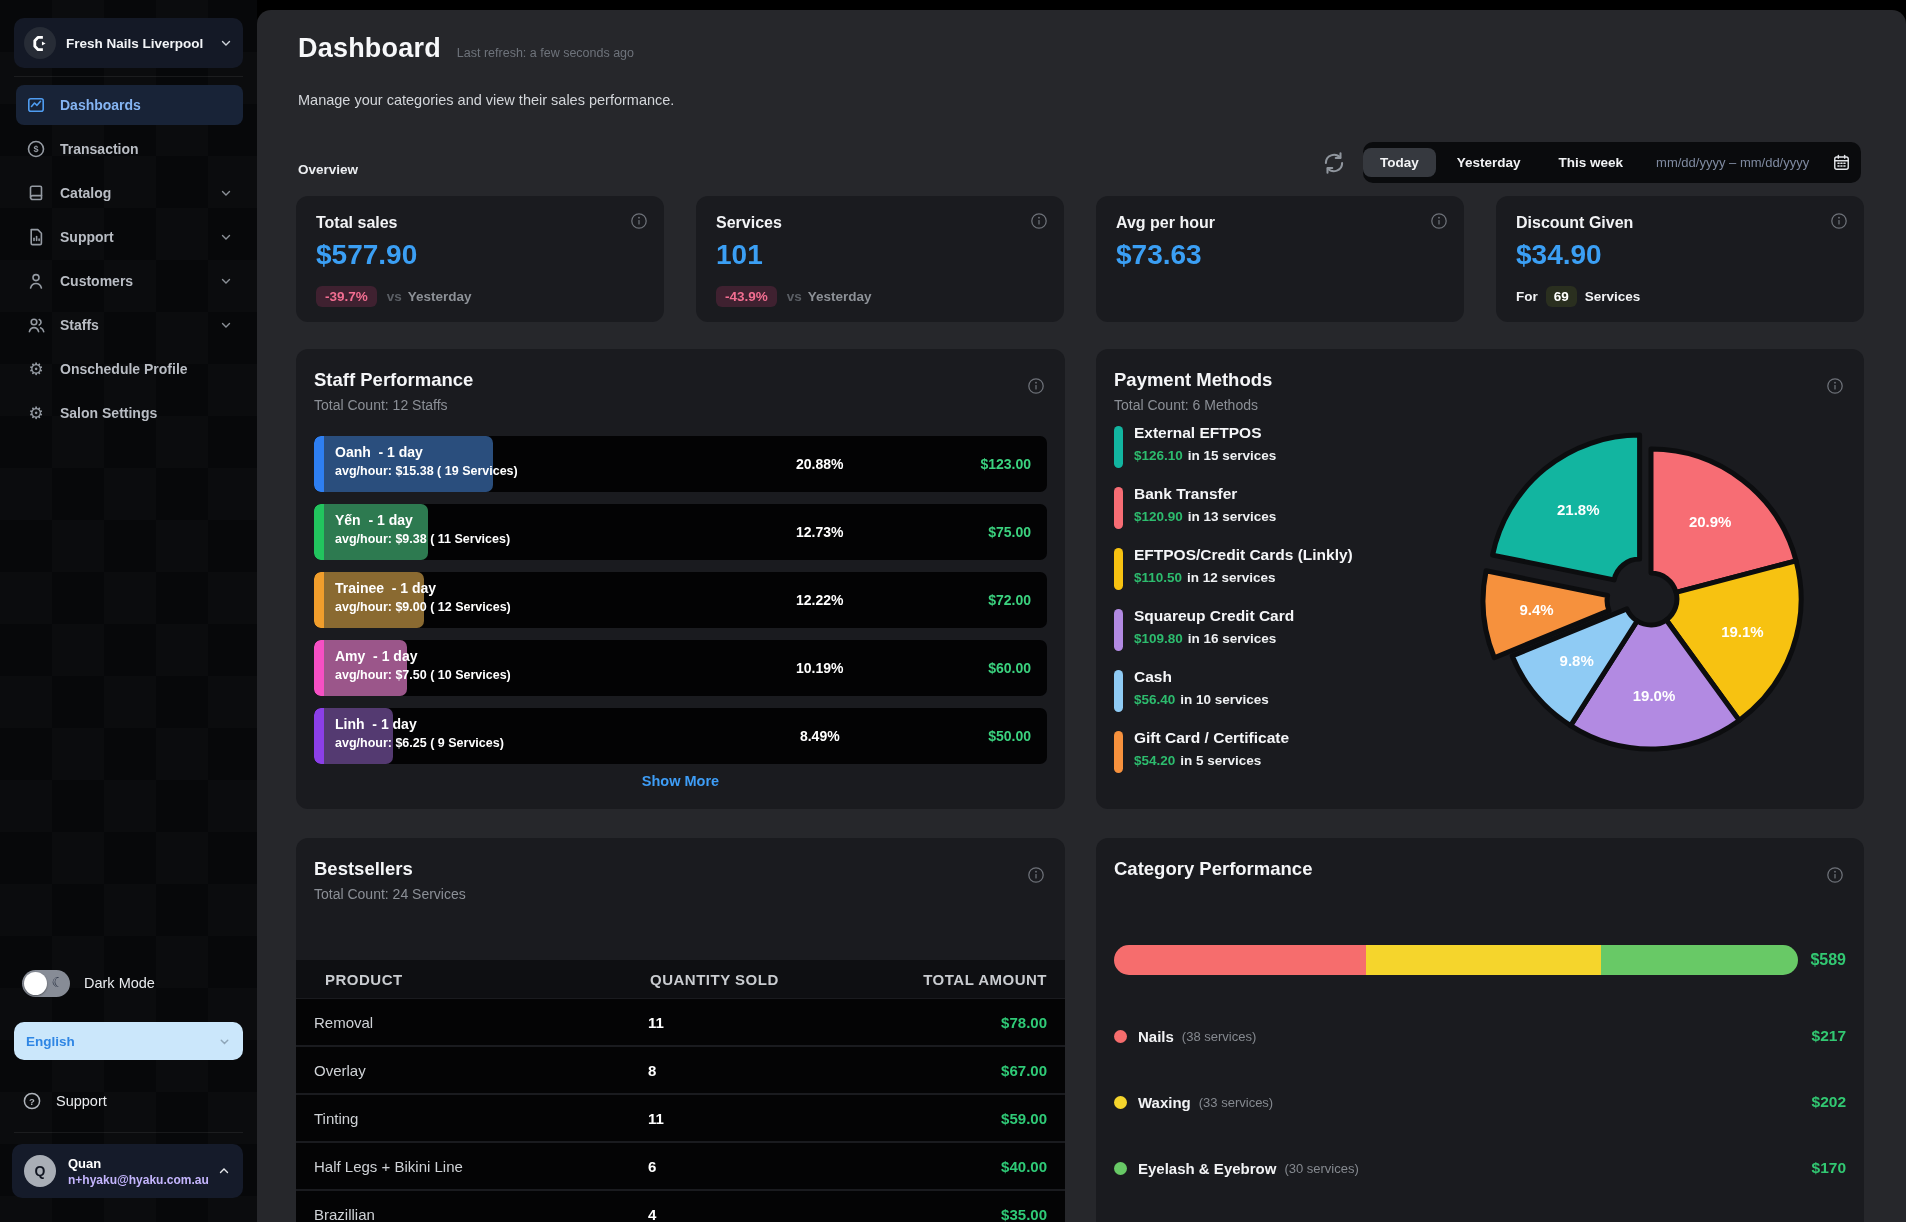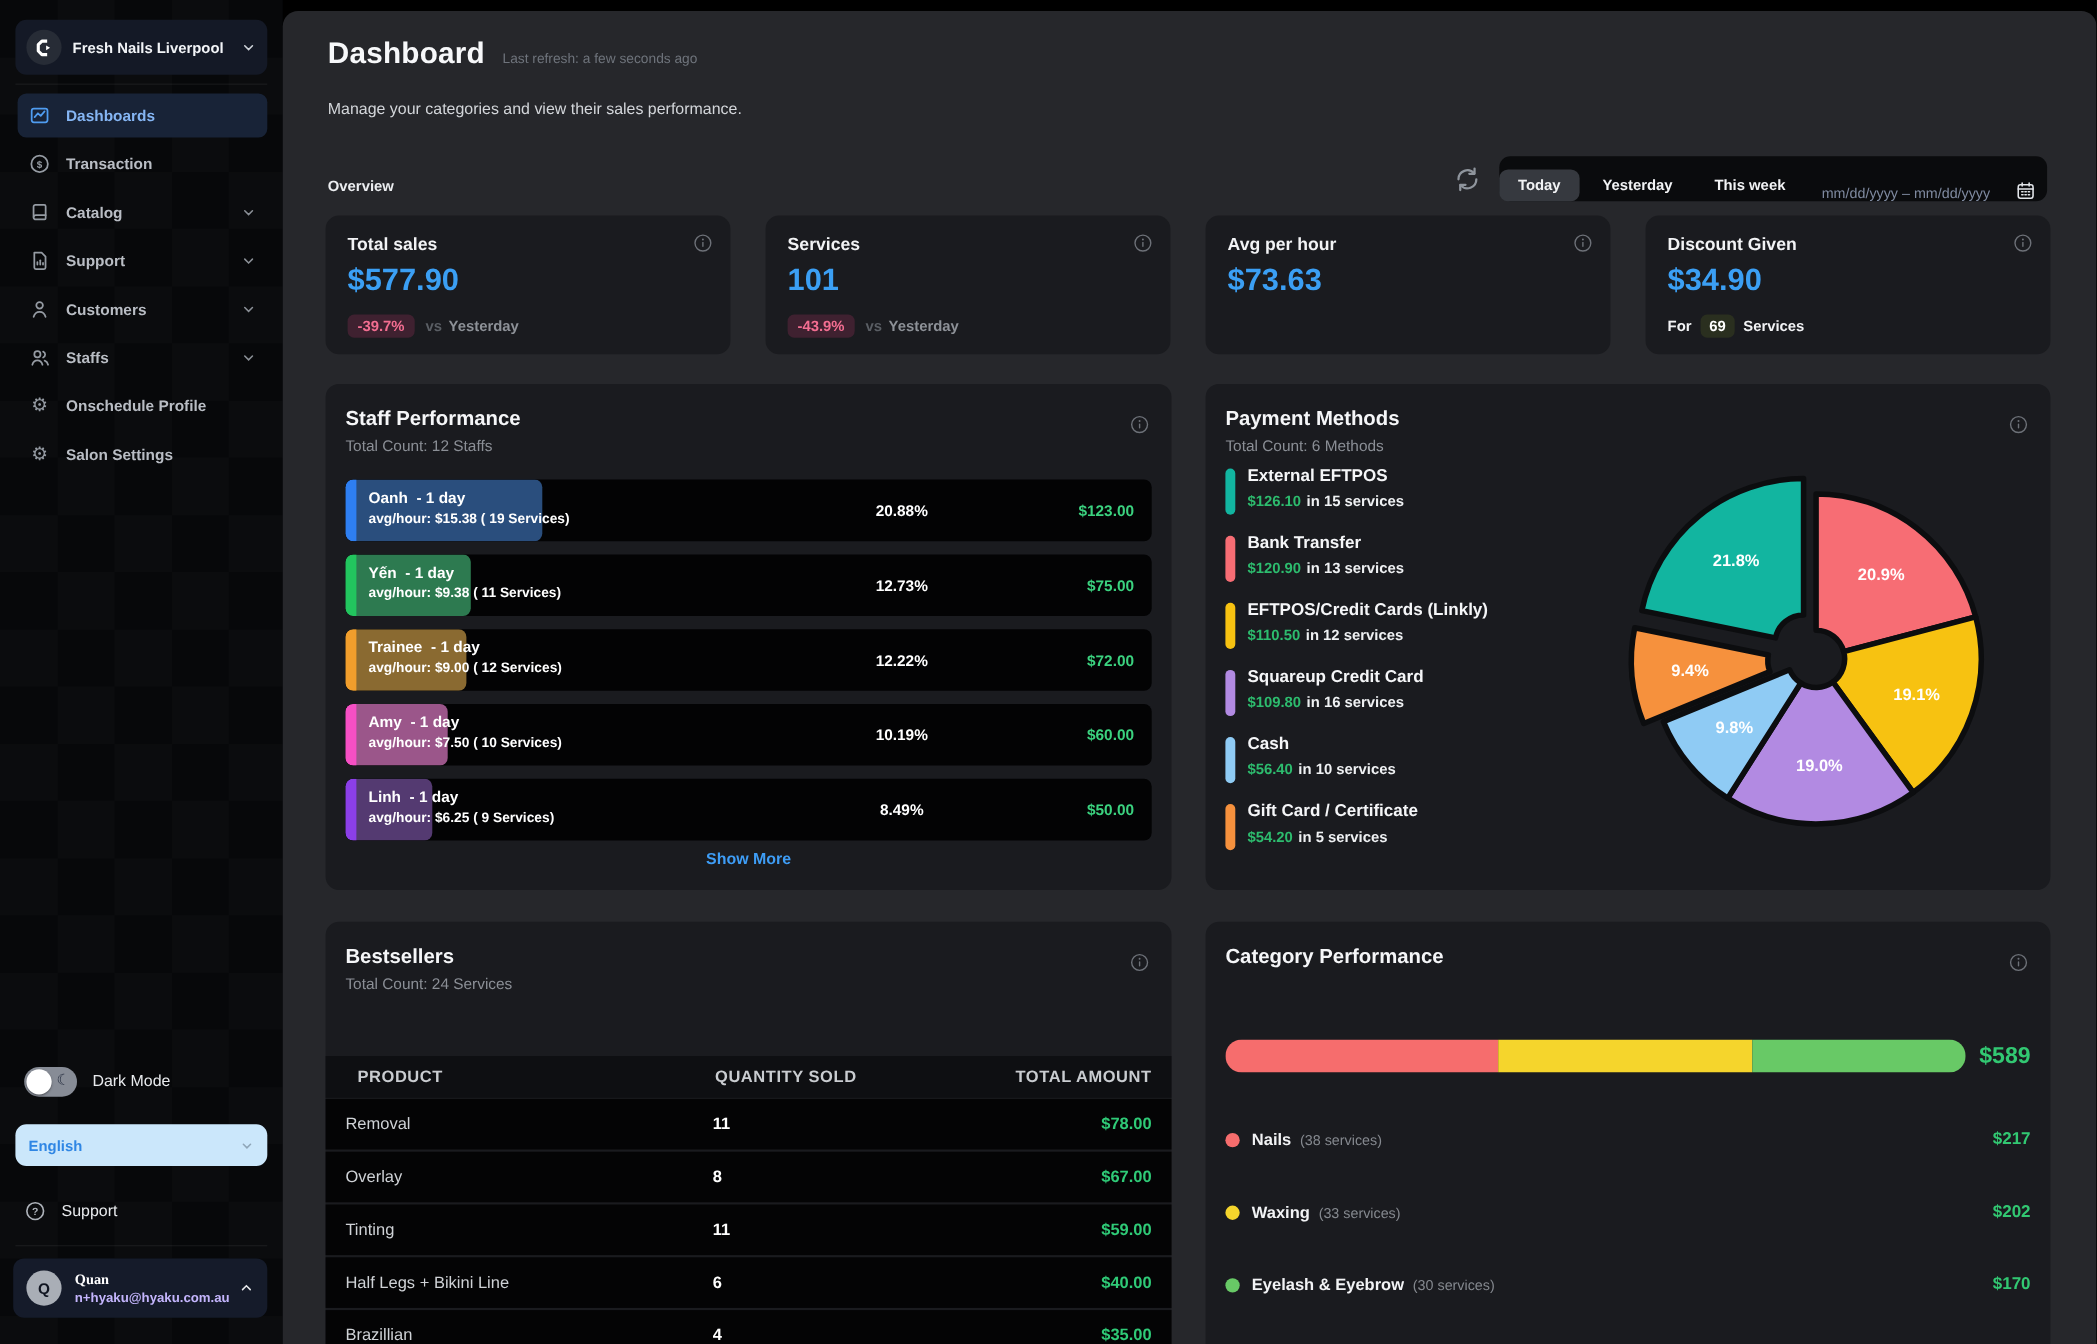--- a/index.html
+++ b/index.html
@@ -38,35 +38,35 @@
     display:flex; align-items:center; padding:0 12px; cursor:pointer; }
   .lang span:first-child { color:#2f86e4; font-size:13.5px; font-weight:600; flex:1; }
   .lang-chev { color:#8fa6b8; }
   .support { position:absolute; left:22px; top:1082px; height:38px; display:flex; align-items:center; color:#e9ebee; font-size:14.5px; cursor:pointer; }
   .support .icon { display:flex; margin-right:14px; color:#aeb3ba; }
   .usercard { position:absolute; left:12px; top:1144px; width:231px; height:54px; background:#151b2a; border-radius:10px;
     display:flex; align-items:center; padding:0 12px; cursor:pointer; }
   .avatar { width:32px; height:32px; border-radius:50%; background:#a9aeb6; color:#101521; font-size:14px; font-weight:800;
     display:flex; align-items:center; justify-content:center; flex:0 0 auto; }
   .uinfo { display:flex; flex-direction:column; margin-left:12px; flex:1; min-width:0; }
-  .uname { color:#fff; font-size:13px; font-weight:800;font-family:Liberation Serif, serif; }
+  .uname { color:#fff; font-size:13px; font-weight:800; }
   .uemail { color:#c4b5fd; font-size:12px; font-weight:600; margin-top:2px; white-space:nowrap; }
   .chev-up { color:#e6e8eb; display:flex; }
 
   
   .main { position:absolute; left:257px; top:10px; width:1649px; height:1212px; background:#26272b;
     border-radius:14px 14px 0 0; overflow:hidden; }
   .pg-title-row { position:absolute; left:41px; top:23px; display:flex; align-items:baseline; }
   .pg-title { color:#f7f8fa; font-size:27px; font-weight:800; letter-spacing:.2px; }
   .pg-refresh { color:#6e737b; font-size:12.5px; margin-left:16px; }
   .pg-sub { position:absolute; left:41px; top:82px; color:#d3d6da; font-size:14.5px; }
   .ov-label { position:absolute; left:41px; top:152px; color:#eceef1; font-size:13.5px; font-weight:600; }
   .refresh-btn { position:absolute; left:1064px; top:140px; width:26px; height:26px; color:#8f959d; cursor:pointer; }
   .filterbar { position:absolute; left:1106px; top:132px; width:498px; height:41px; background:#0a0b0d; border-radius:10px;
-    display:flex; align-items:flex-end; padding:0 10px 0 0; }
+    display:flex; align-items:center; padding:0 10px 0 0; }
   .ftab { color:#f2f3f5; font-size:13.5px; font-weight:700; padding:7px 17px; border-radius:8px; cursor:pointer; white-space:nowrap; }
   .ftab.active { background:#36393f; }
   .fdate { color:#7f8aa0; font-size:13px; margin-left:16px; flex:1; cursor:text; white-space:nowrap; }
   .fcal { color:#e3e6ea; display:flex; cursor:pointer; }
 
   .card { position:absolute; background:#1a1b1f; border-radius:12px; }
   .info-icon { position:absolute; color:#6d7178; cursor:pointer; display:flex; }
   .statcard { top:186px; width:368px; height:126px; padding:18px 20px; }
   .statcard .info-icon { top:16px; right:16px; }
   .stat-title { color:#f2f3f5; font-size:16px; font-weight:700; }
@@ -113,21 +113,21 @@
   .bs-rows { position:absolute; left:0; top:161px; width:769px; }
   .bs-row { position:relative; height:46px; margin-bottom:2px; background:#040405; }
   .bs-prod { position:absolute; left:18px; top:50%; transform:translateY(-50%); color:#cfd2d6; font-size:15px; }
   .bs-qty { position:absolute; left:352px; top:50%; transform:translateY(-50%); color:#fff; font-size:15px; font-weight:800; }
   .bs-amt { position:absolute; right:18px; top:50%; transform:translateY(-50%); color:#2fca77; font-size:15px; font-weight:600; }
 
   #cat-card { left:839px; width:768px; }
   .cat-bar-wrap { position:absolute; left:18px; top:107px; width:732px; height:30px; display:flex; align-items:center; }
   .cat-bar { width:687px; height:30px; border-radius:15px; overflow:hidden; display:flex; }
   .cat-seg { height:100%; }
-  .cat-total { color:#32c872; font-size:21px; font-weight:800; margin-left:12px; }
+  .cat-total { color:#32c872; font-size:16px; font-weight:800; margin-left:12px; }
   .cat-legend { position:absolute; left:18px; top:182px; width:732px; }
   .cat-row { position:relative; height:32px; margin-bottom:34px; display:flex; align-items:center; }
   .cat-dot { width:13px; height:13px; border-radius:50%; flex:0 0 auto; }
   .cat-name { color:#f2f3f5; font-size:15px; font-weight:800; margin-left:11px; }
   .cat-srv { color:#85898f; font-size:13px; margin-left:8px; }
   .cat-amt { position:absolute; right:0; color:#32c872; font-size:15.5px; font-weight:800; }
 
   svg.ic { display:block; }
 </style>
 </head>

